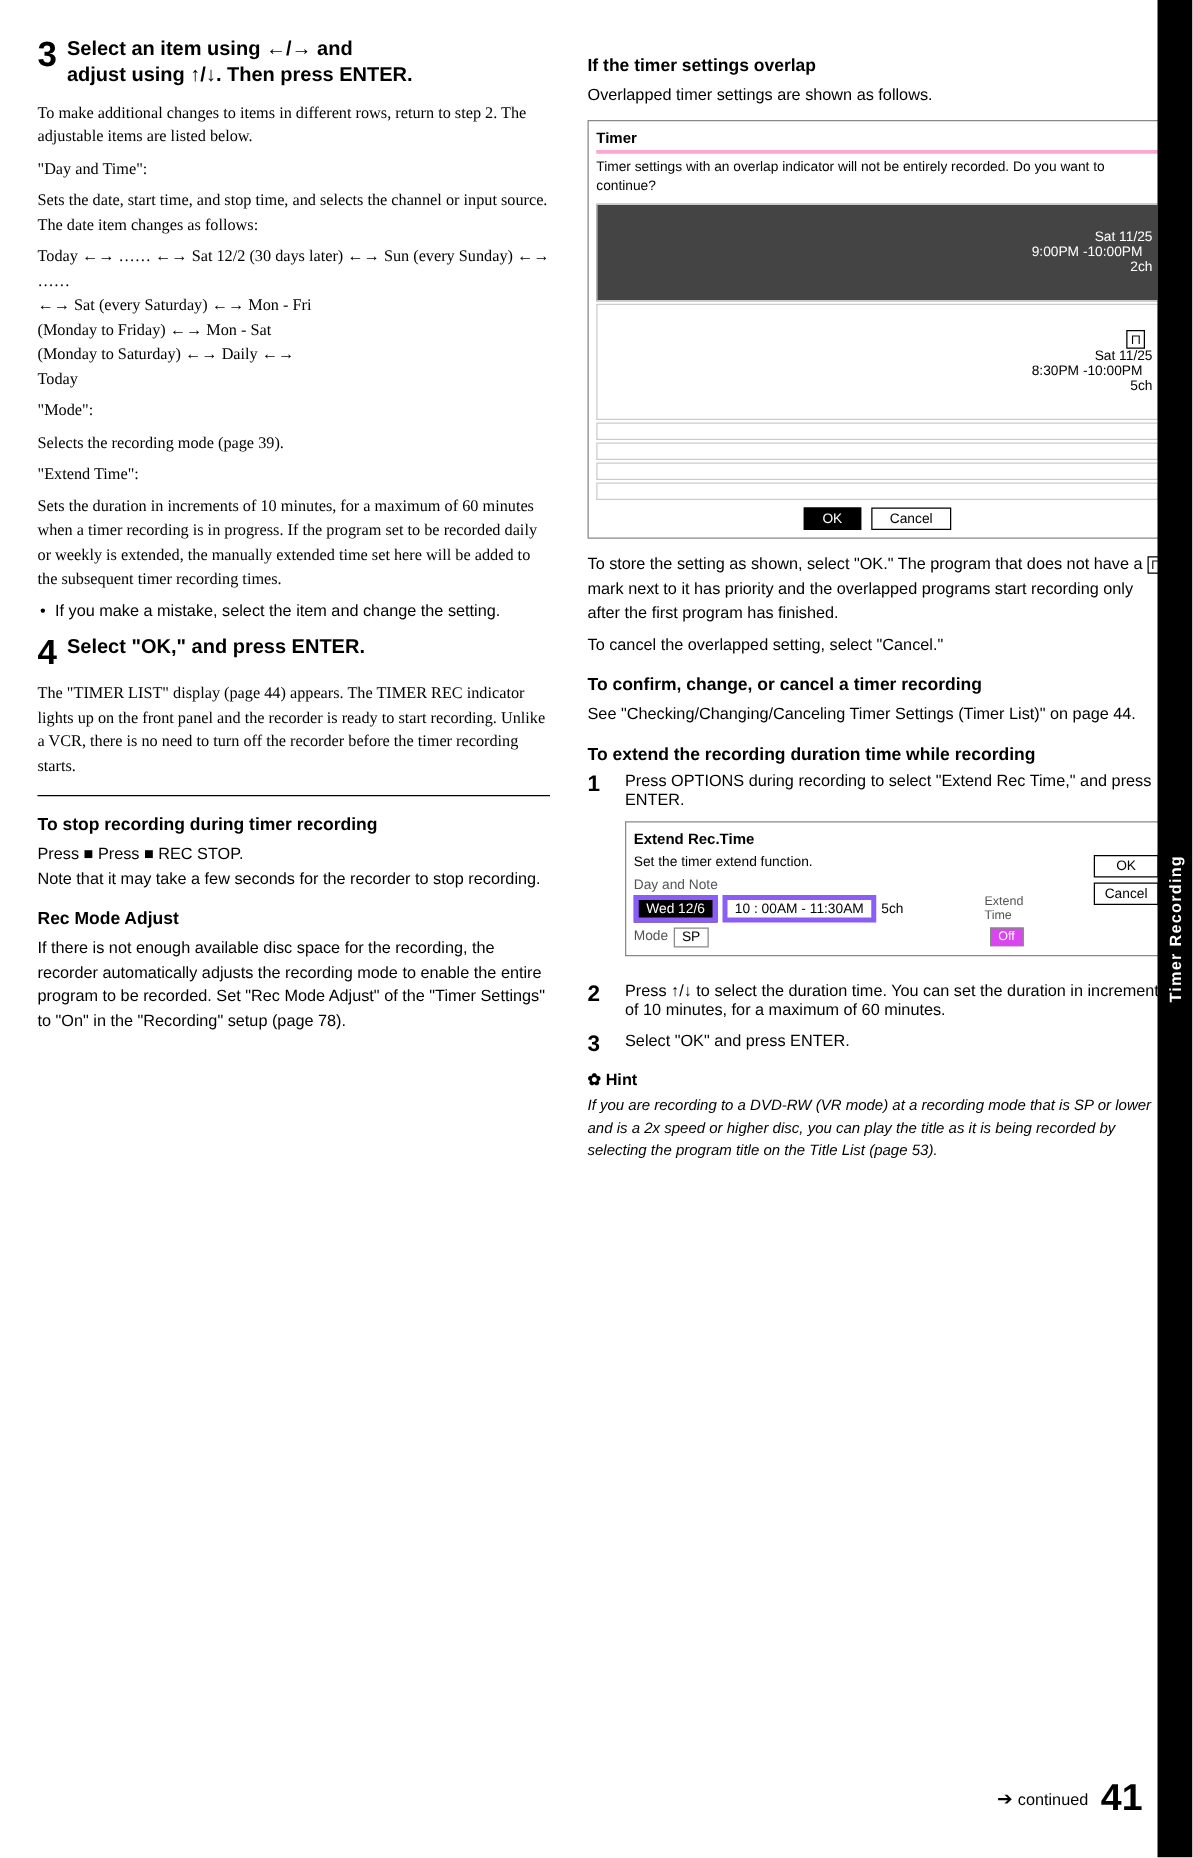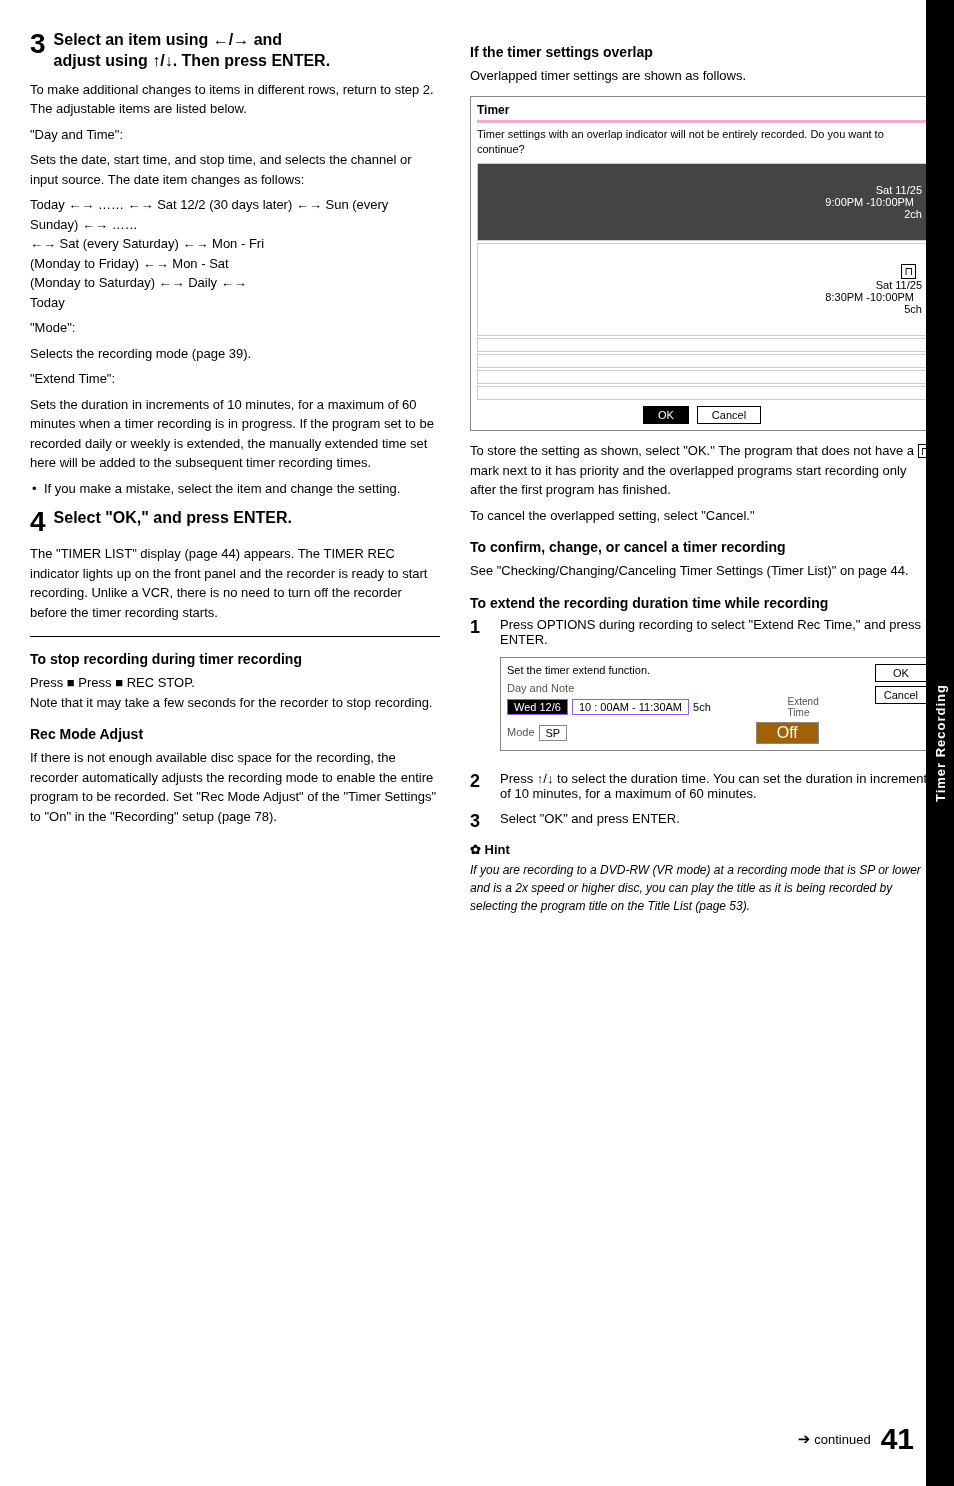--- a/index.html
+++ b/index.html
@@ -71,20 +71,21 @@
       margin-bottom: 8px;
       overflow: hidden;
     }
     .step-body {
       font-size: 13px;
       line-height: 1.5;
       margin-bottom: 10px;
     }
     .step-body p {
       margin-bottom: 6px;
+      font-family: Liberation Serif, serif;
     }
     .section-heading {
       font-size: 14px;
       font-weight: bold;
       margin-bottom: 6px;
       margin-top: 14px;
     }
     .section-body {
       font-size: 13px;
       line-height: 1.5;
@@ -201,21 +202,21 @@
       align-items: center;
       font-size: 11px;
       margin-bottom: 3px;
     }
     .ext-row-label {
       font-size: 11px;
       color: #555;
       margin-bottom: 2px;
     }
     .ext-row-val {
-      border: 1px solid #8b5cf6;
+      border: 4px solid #8b5cf6;
       padding: 1px 6px;
       font-size: 11px;
       background: #fff;
       min-width: 60px;
       text-align: left;
     }
     .ext-row-val.selected {
       background: #000;
       color: #fff;
     }
@@ -229,23 +230,23 @@
       font-size: 10px;
       color: #555;
     }
     .ext-mode-val {
       border: 1px solid #888;
       padding: 1px 6px;
       font-size: 11px;
     }
     .ext-off-val {
       border: 1px solid #888;
-      padding: 1px 20px;
-      font-size: 16px;
-      background: #a16207;
+      padding: 1px 6px;
+      font-size: 10px;
+      background: #d946ef;
       color: #fff;
     }
     .ok-cancel-btn {
       border: 1px solid #000;
       padding: 2px 8px;
       font-size: 11px;
       background: #fff;
       cursor: pointer;
       display: block;
       text-align: center;
@@ -403,20 +404,21 @@
 
       <div>
         <div class="section-heading">To extend the recording duration time while recording</div>
 
         <div class="sub-step">
           <div class="sub-step-num">1</div>
           <div class="sub-step-content">
             <p>Press OPTIONS during recording to select "Extend Rec Time," and press ENTER.</p>
 
             <div class="ext-box">
+              <div class="ext-box-title">Extend Rec.Time</div>
               <div class="ext-box-inner">
                 <div class="ext-box-left">
                   <div style="margin-bottom:6px; font-size:11px;">Set the timer extend function.</div>
                   <div class="ext-row-label">Day and Note</div>
                   <div class="ext-row">
                     <div class="ext-row-val selected">Wed 12/6</div>
                     <div class="ext-row-val" style="margin-left:4px;">10 : 00AM - 11:30AM</div>
                     <div style="margin-left:4px; font-size:11px;">5ch</div>
                     <div class="ext-row-right" style="margin-left:auto;">
                       <div class="ext-mode-label">Extend<br>Time</div>

